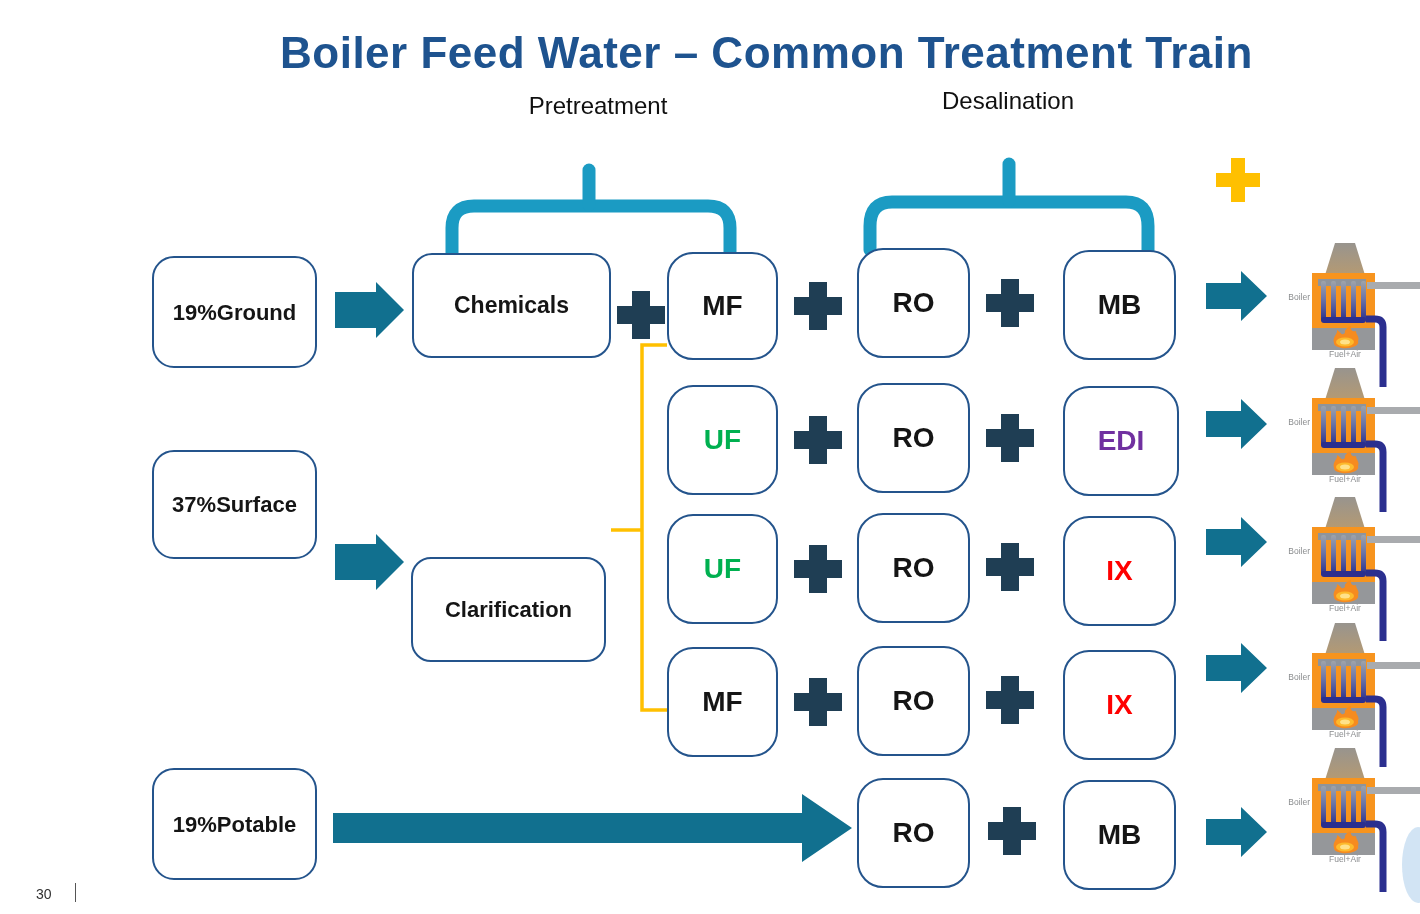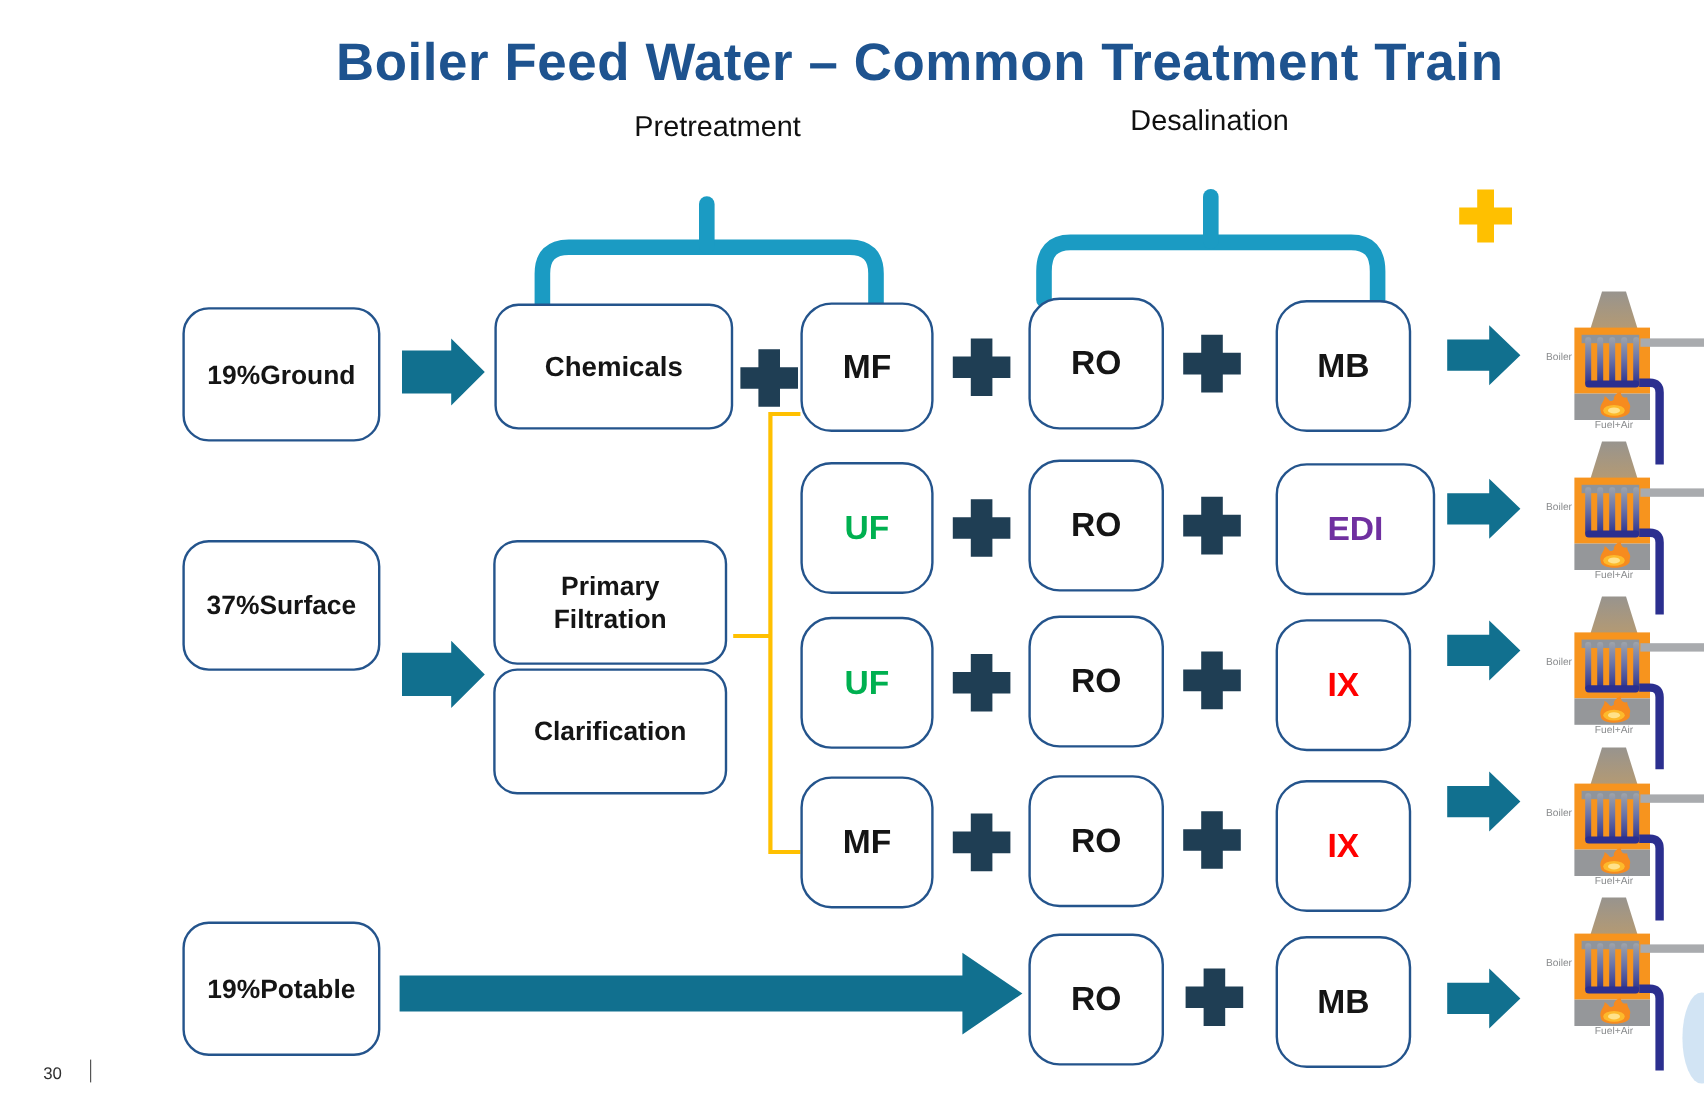--- a/index.html
+++ b/index.html
@@ -117,44 +117,41 @@
     <span>Surface</span>
   </div>
   <div class="box src-box" style="left:152px;top:768px;width:165px;height:112px;">
     <span>19%</span>
     <span>Potable</span>
   </div>
 
   <div class="box pre-box" style="left:412px;top:253px;width:199px;height:105px;">
     <span>Chemicals</span>
   </div>
-  <div class="box pre-box" style="left:411px;top:450px;width:195px;height:104px;font-size:22px;">
-    <span>Primary Filtration</span>
-  </div>
   <div class="box pre-box" style="left:411px;top:557px;width:195px;height:105px;font-size:22px;">
     <span>Clarification</span>
   </div>
 
   <div class="box train-box" style="left:667px;top:252px;width:111px;height:108px;">
     <span style="color: rgb(21, 21, 21);">MF</span>
   </div>
   <div class="box train-box" style="left:857px;top:248px;width:113px;height:110px;">
     <span style="color: rgb(21, 21, 21);">RO</span>
   </div>
   <div class="box train-box" style="left:1063px;top:250px;width:113px;height:110px;">
     <span style="color: rgb(21, 21, 21);">MB</span>
   </div>
 
   <div class="box train-box" style="left:667px;top:385px;width:111px;height:110px;">
     <span style="color: rgb(0, 176, 80);">UF</span>
   </div>
   <div class="box train-box" style="left:857px;top:383px;width:113px;height:110px;">
     <span style="color: rgb(21, 21, 21);">RO</span>
   </div>
-  <div class="box train-box" style="left:1063px;top:386px;width:133px;height:110px;">
+  <div class="box train-box" style="left:1063px;top:386px;width:116px;height:110px;">
     <span style="color: rgb(112, 48, 160);">EDI</span>
   </div>
 
   <div class="box train-box" style="left:667px;top:514px;width:111px;height:110px;">
     <span style="color: rgb(0, 176, 80);">UF</span>
   </div>
   <div class="box train-box" style="left:857px;top:513px;width:113px;height:110px;">
     <span style="color: rgb(21, 21, 21);">RO</span>
   </div>
   <div class="box train-box" style="left:1063px;top:516px;width:113px;height:110px;">

